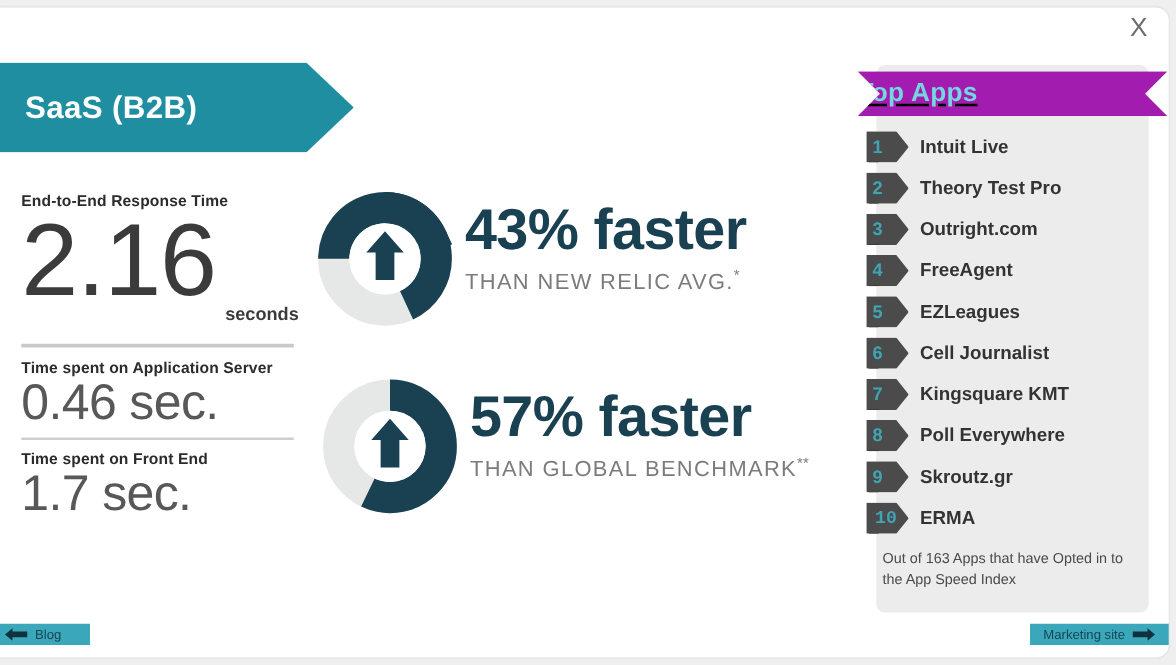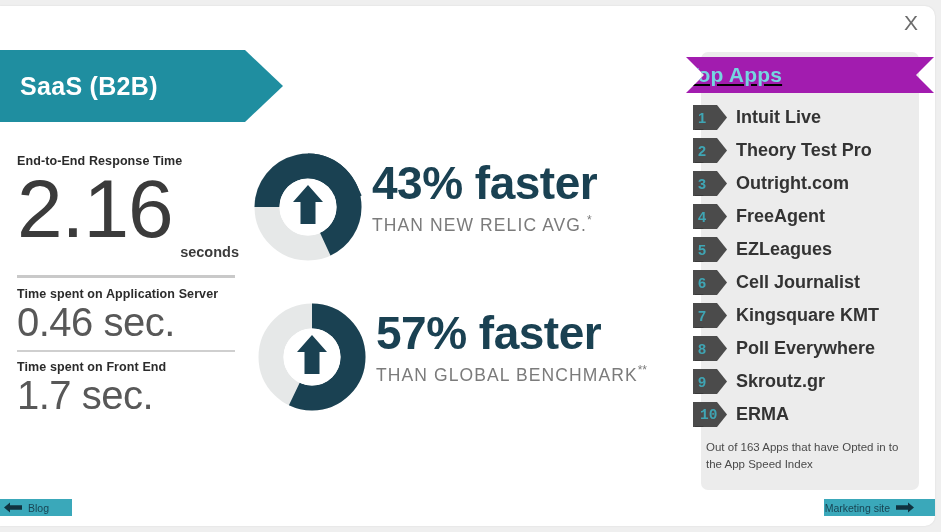--- a/index.html
+++ b/index.html
@@ -184,21 +184,21 @@
   }
   .rank-tail {
     position: absolute;
     left: 2px; bottom: -5px;
     width: 9px; height: 6px;
     background: #3a3a3a;
     -webkit-clip-path: polygon(0 0, 100% 0, 0 100%);
     clip-path: polygon(0 0, 100% 0, 0 100%);
   }
   .app-name {
-    font-size: 18px;
+    font-size: 15px;
     font-weight: bold;
     color: #333333;
     margin-left: 9px;
     white-space: nowrap;
   }
   .apps-note {
     position: absolute;
     left: 706px; top: 433px;
     width: 208px;
     font-size: 11.5px;
@@ -222,21 +222,21 @@
   }
   .mkt-btn {
     position: absolute;
     left: 824px; top: 493px;
     width: 111px; height: 17px;
     background: #3aa8ba;
     display: flex;
     align-items: center;
     justify-content: flex-end;
     gap: 6px;
-    padding-right: 21px;
+    padding-right: 11px;
   }
   .mkt-btn .lbl {
     font-size: 10.5px;
     color: #184554;
   }
   .arrow-ico { display: block; }
 </style>
 </head>
 <body>
 

